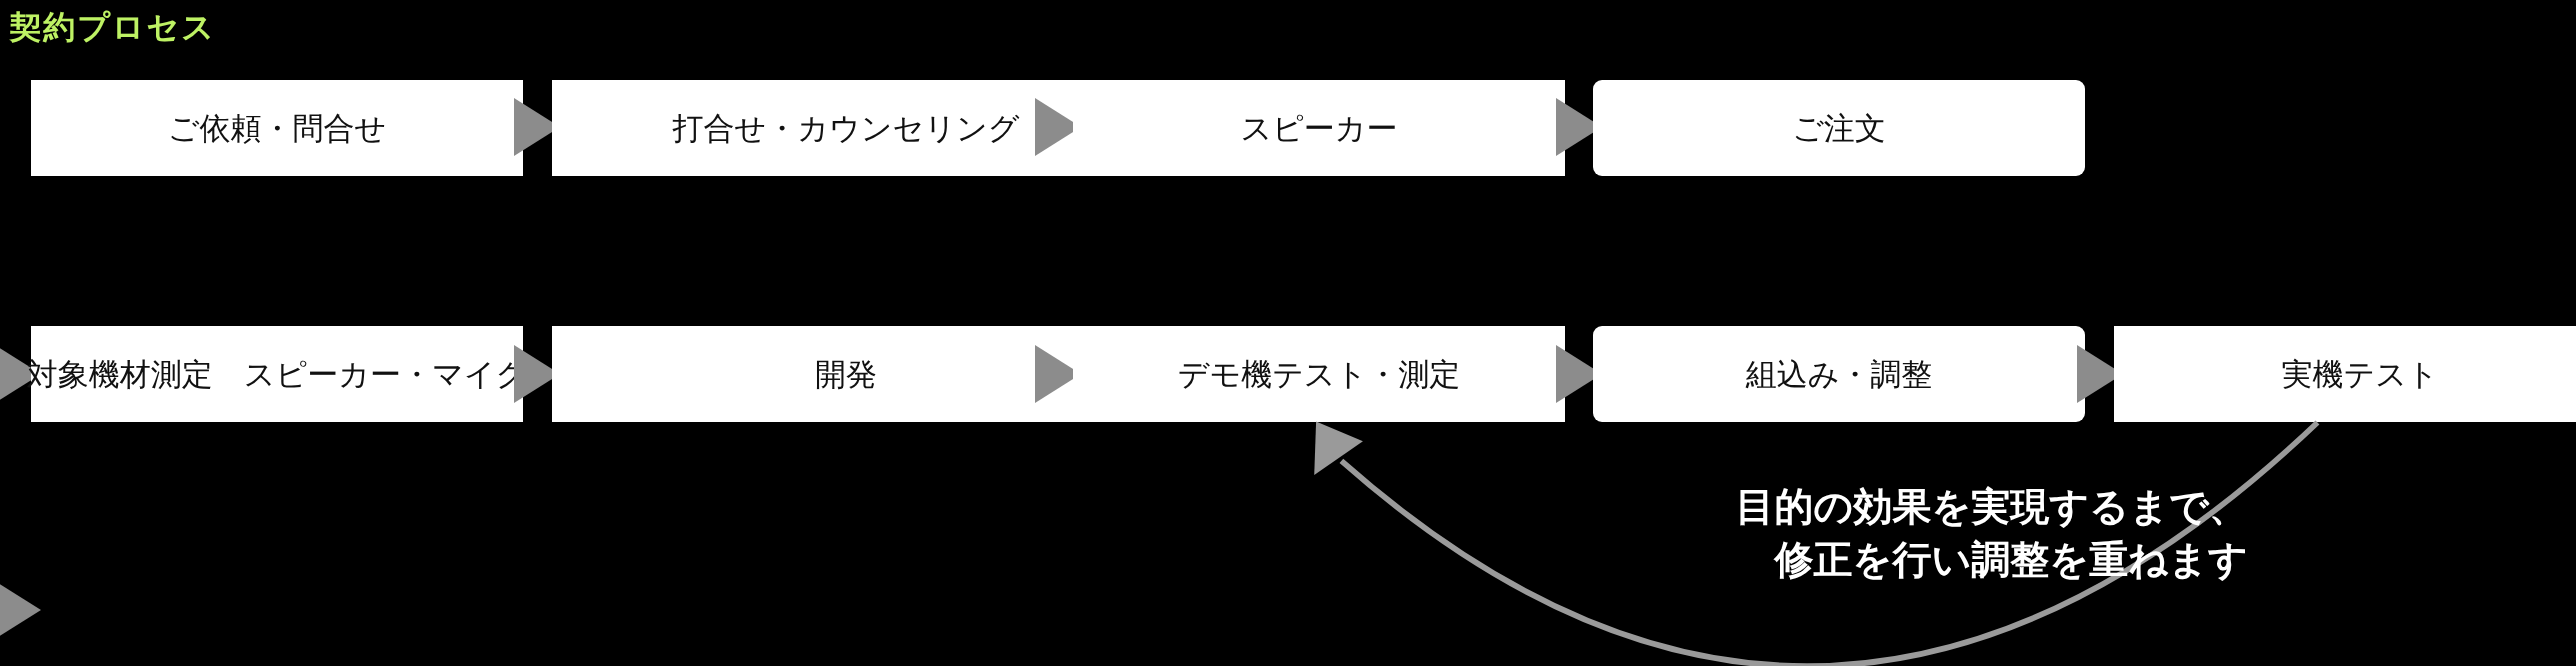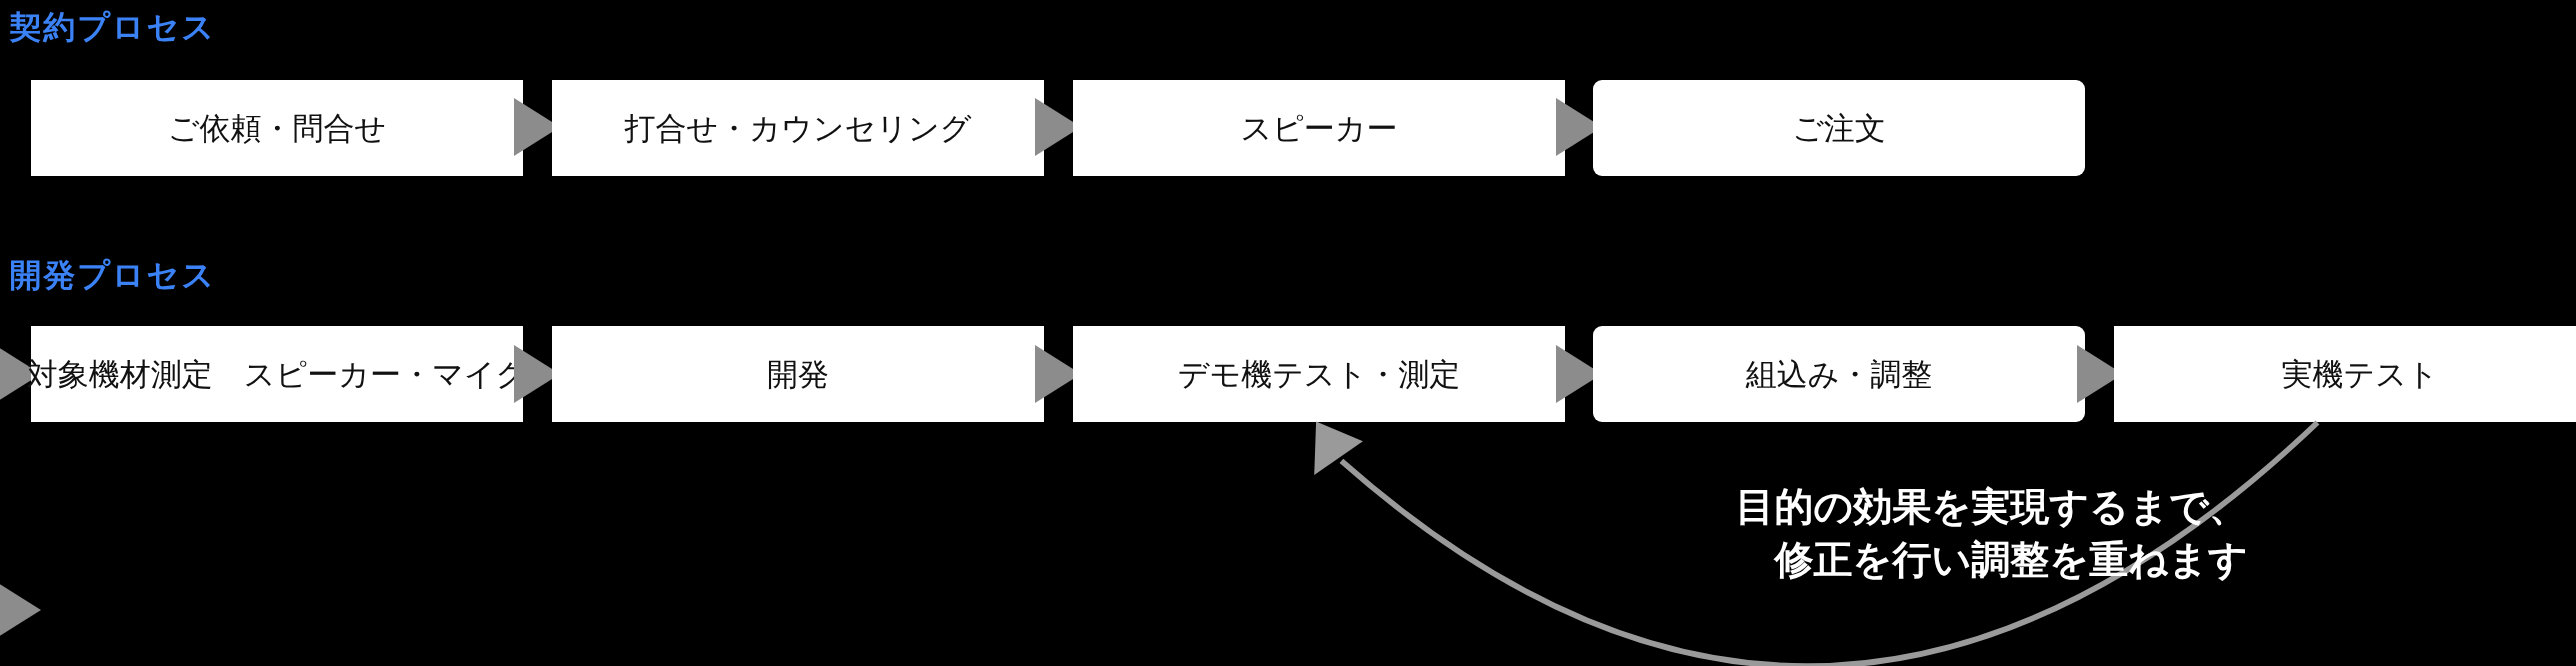--- a/index.html
+++ b/index.html
@@ -11,21 +11,21 @@
     position: relative;
     width: 2576px;
     height: 667px;
     background: #000000;
     overflow: hidden;
     font-family: "Liberation Sans", "DejaVu Sans", sans-serif;
   }
   .section-heading {
     position: absolute;
     left: 9.4px;
-    color: #3b82f6;
+    color: #bef264;
     font-size: 32px;
     font-weight: bold;
     letter-spacing: 1.9px;
     white-space: nowrap;
   }
   #contract-heading { top: 5.6px; }
   #development-heading { top: 254px; }
 
   .step-box {
     position: absolute;
@@ -37,21 +37,21 @@
     display: flex;
     align-items: center;
     justify-content: center;
     text-align: center;
     white-space: nowrap;
     line-height: 1;
   }
   .row1 { top: 80px; }
   .row2 { top: 326px; }
   .c0 { left: 31px; }
-  .c1 { left: 552px; }
+  .c1 { left: 552px; padding-left: 48px; }
   .c2 { left: 1073px; }
   .c3 { left: 1593px; border-radius: 9px; }
   .c4 { left: 2114px; }
 
   #delivery-box {
     top: 560px;
     left: 31px;
     height: 100px;
   }
 
@@ -94,21 +94,20 @@
     white-space: nowrap;
   }
 </style>
 </head>
 <body>
 
 <div id="stage">
 
   <div id="contract-heading" class="section-heading">契約プロセス</div>
 
-  <div id="development-heading" class="section-heading">開発プロセス</div>
 
   <div class="step-box row1 c0">ご依頼・問合せ</div>
   <div class="flow-arrow arrow-row1 a0"></div>
 
   <div class="step-box row1 c1">打合せ・カウンセリング</div>
   <div class="flow-arrow arrow-row1 a1"></div>
 
   <div class="step-box row1 c2">スピーカー</div>
   <div class="flow-arrow arrow-row1 a2"></div>
 

